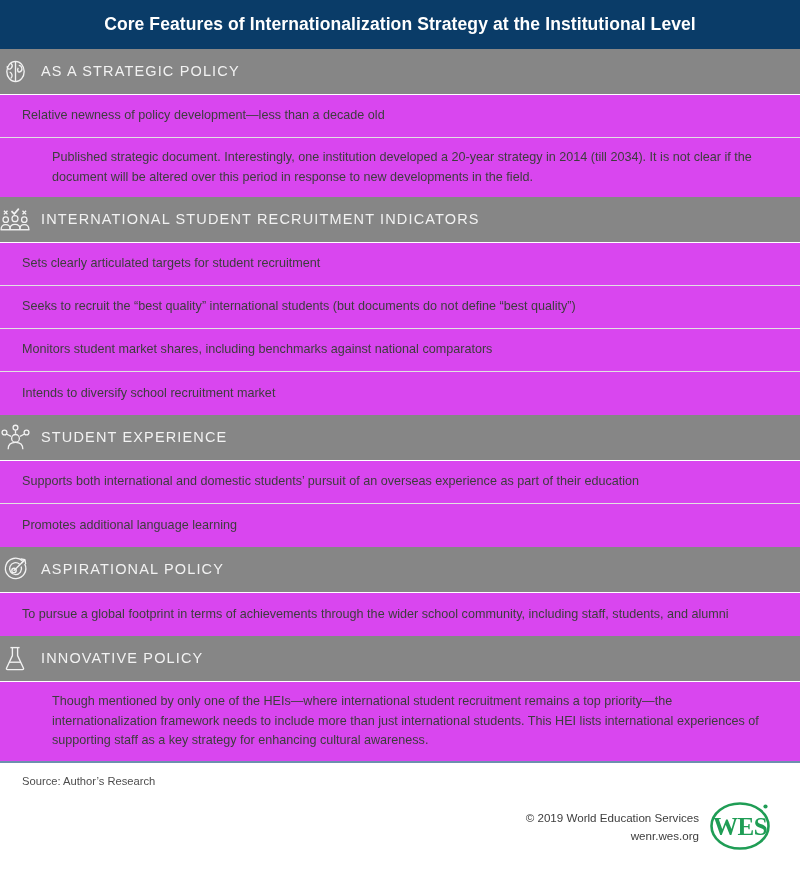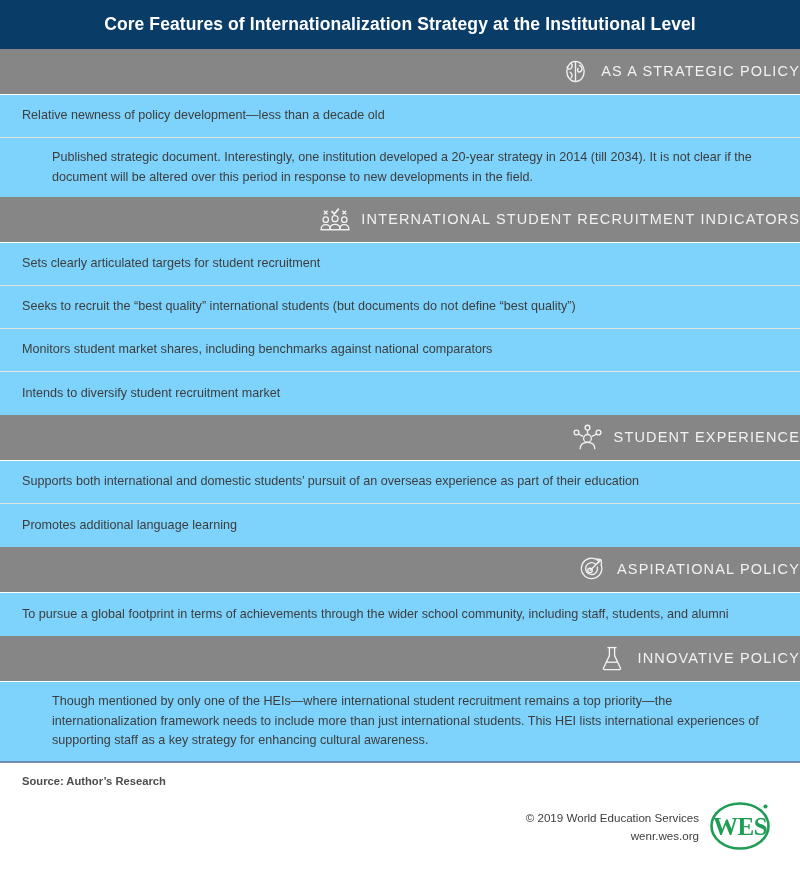--- a/index.html
+++ b/index.html
@@ -36,21 +36,21 @@
     letter-spacing: 0.1px;
     text-align: center;
   }
 
   
   .band {
     background: #868686;
     height: 46px;
     display: flex;
     align-items: center;
-    justify-content: flex-end;
+    justify-content: flex-start;
     gap: 11px;
     flex: 0 0 auto;
     border-bottom: 1px solid #ffffff;
   }
   .band .band-icon {
     display: flex;
     align-items: center;
     justify-content: center;
     width: 30px;
     height: 30px;
@@ -66,21 +66,21 @@
     line-height: 1;
   }
 
   
   .rows { flex: 0 0 auto; }
   .row {
     border-bottom: 1px solid #e2e2e2;
     padding: 0 22px;
     display: flex;
     align-items: center;
-    background: #7dd3fc;
+    background: #d946ef;
     min-height: 43px;
   }
   .row:last-child { border-bottom: none; }
   .row-text {
     color: #3d3d3d;
     font-size: 12.6px;
     line-height: 1.55;
     padding: 11px 0;
   }
   .row.tall .row-text { padding: 10px 0; margin-left: 30px; }
@@ -90,21 +90,20 @@
     flex: 1 1 auto;
     border-top: 2px solid #6e8fae;
     padding: 12px 22px 0 22px;
     display: flex;
     flex-direction: column;
     background: #ffffff;
   }
   .source-line {
     color: #4d4d4d;
     font-size: 11.2px;
-    font-weight: bold;
   }
   .footer-bottom {
     margin-top: 12px;
     display: flex;
     align-items: center;
     justify-content: flex-end;
     gap: 10px;
     padding-right: 7px;
   }
   .copyright {
@@ -169,21 +168,21 @@
     <div class="row">
       <div class="row-text">Sets clearly articulated targets for student recruitment</div>
     </div>
     <div class="row">
       <div class="row-text">Seeks to recruit the “best quality” international students (but documents do not define “best quality”)</div>
     </div>
     <div class="row">
       <div class="row-text">Monitors student market shares, including benchmarks against national comparators</div>
     </div>
     <div class="row">
-      <div class="row-text">Intends to diversify student recruitment market</div>
+      <div class="row-text">Intends to diversify school recruitment market</div>
     </div>
   </div>
 
   <div class="band">
     <span class="band-icon">
       <svg width="29" height="28" viewBox="0 0 30 28" fill="none" stroke="#f2f2f2" stroke-width="1.35">
 
         <circle cx="15.0" cy="3.3" r="2.5"></circle>
         <circle cx="3.6" cy="8.3" r="2.5"></circle>
         <circle cx="26.4" cy="8.3" r="2.5"></circle>

